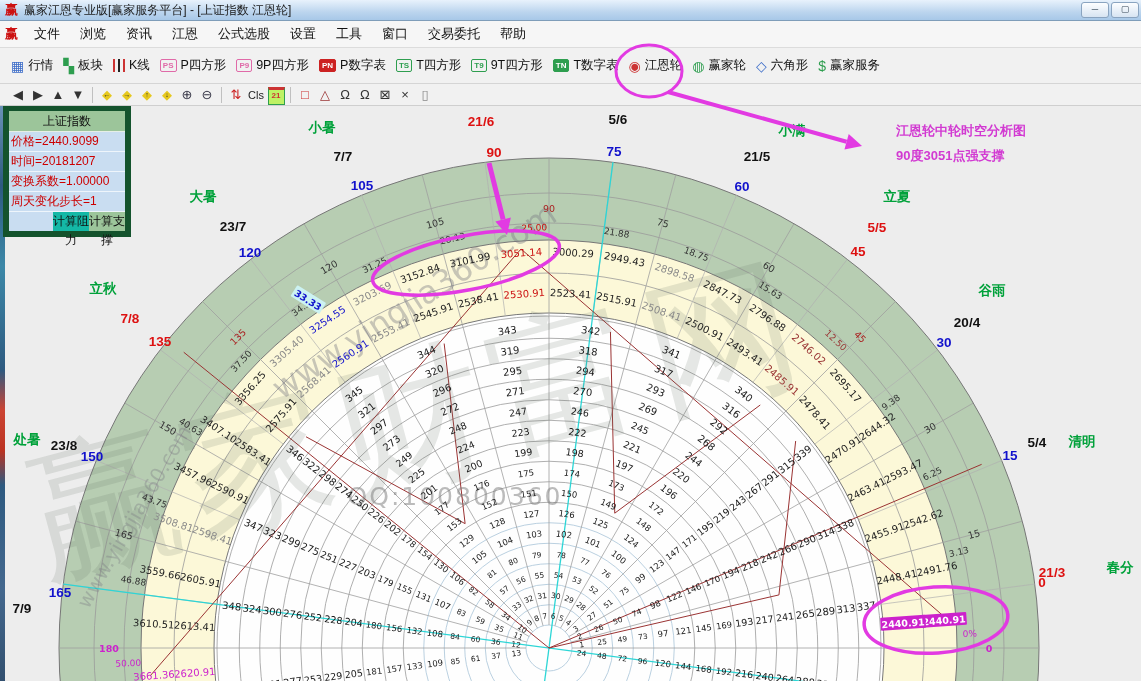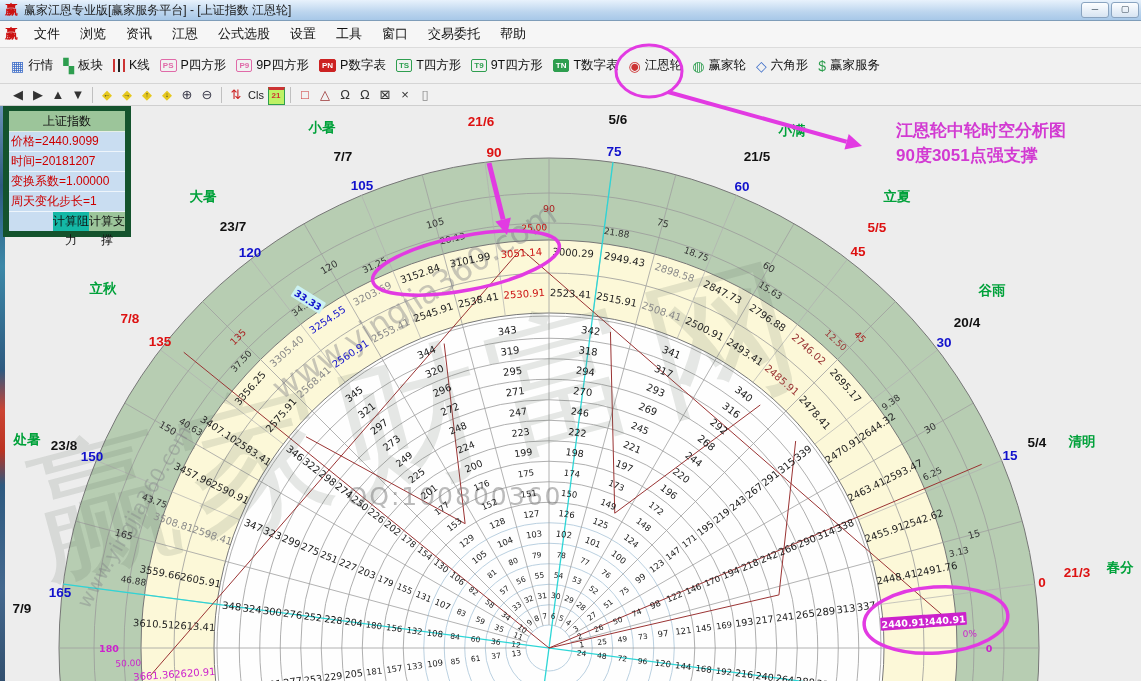--- a/index.html
+++ b/index.html
@@ -49,21 +49,21 @@
     line-height:19px;padding-left:2px;color:#cc0000;white-space:nowrap;overflow:hidden;}
   .panel-buttons{display:flex;}
   .panel-btn{flex:1;height:19px;line-height:19px;text-align:center;color:#111;cursor:default;}
   .panel-btn.resist{background:#14b8a6;margin-left:44px;}
   .panel-btn.support{background:#9cc59a;}
   
   #wheel-svg{position:absolute;left:0;top:0;z-index:1;font-family:"DejaVu Sans","Liberation Sans",sans-serif;}
   #overlay-svg{position:absolute;left:0;top:0;z-index:30;pointer-events:none;}
   .ext-label{position:absolute;transform:translate(-50%,-50%);font-weight:bold;
     font-size:13.5px;white-space:nowrap;z-index:3;}
-  .annotation{position:absolute;z-index:31;font-size:17px;line-height:25px;
+  .annotation{position:absolute;z-index:31;font-size:13px;line-height:25px;
     white-space:nowrap;font-weight:bold;}
 </style>
 </head>
 <body>
 
 <div class="titlebar">
   <span class="app-logo">赢</span>
   <span>赢家江恩专业版[赢家服务平台] - [上证指数 江恩轮]</span>
   <span class="win-controls">
     <span class="win-btn">─</span>
@@ -570,21 +570,21 @@
     <div class="ext-label" style="left: 944px; top: 342px; color: rgb(17, 17, 204);">30</div>
     <div class="ext-label" style="left: 27px; top: 440px; color: rgb(0, 161, 58);">处暑</div>
     <div class="ext-label" style="left: 64px; top: 445px; color: rgb(17, 17, 17);">23/8</div>
     <div class="ext-label" style="left: 92px; top: 456px; color: rgb(17, 17, 204);">150</div>
     <div class="ext-label" style="left: 1082px; top: 442px; color: rgb(0, 161, 58);">清明</div>
     <div class="ext-label" style="left: 1037px; top: 442px; color: rgb(17, 17, 17);">5/4</div>
     <div class="ext-label" style="left: 1010px; top: 455px; color: rgb(17, 17, 204);">15</div>
     <div class="ext-label" style="left: 22px; top: 577px; color: rgb(17, 17, 17); margin-top: 31px;">7/9</div>
     <div class="ext-label" style="left: 60px; top: 592px; color: rgb(17, 17, 204);">165</div>
     <div class="ext-label" style="left: 1120px; top: 568px; color: rgb(0, 161, 58);">春分</div>
-    <div class="ext-label" style="left: 1077px; top: 572px; color: rgb(221, 17, 17);">21/3</div>
+    <div class="ext-label" style="left: 1052px; top: 572px; color: rgb(221, 17, 17);">21/3</div>
     <div class="ext-label" style="left: 1042px; top: 582px; color: rgb(221, 17, 17);">0</div>
   </div>
 
 <div class="annotation" style="left: 896px; top: 118px; color: rgb(210, 58, 210);">
   <div>江恩轮中轮时空分析图</div>
   <div>90度3051点强支撑</div>
 </div>
 
 <svg id="overlay-svg" width="1141" height="681" viewBox="0 0 1141 681">
     <ellipse cx="649" cy="71" rx="33" ry="26" fill="none" stroke="#e23ae2" stroke-width="3"></ellipse>

